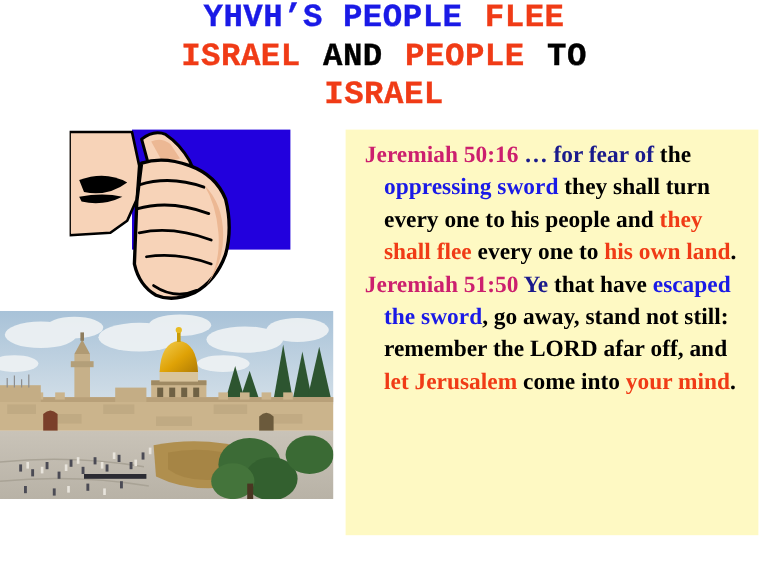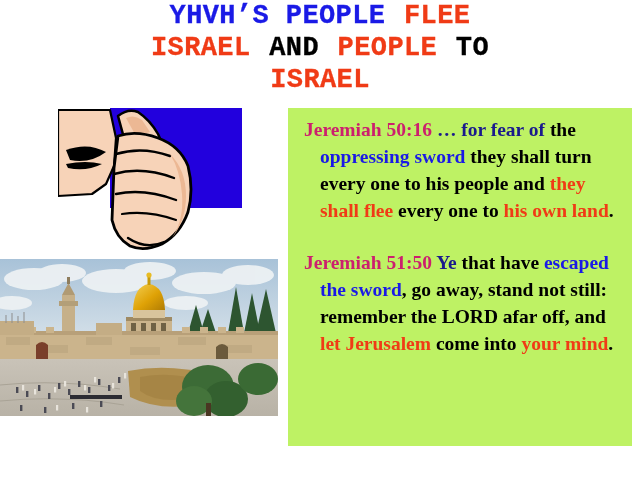--- a/index.html
+++ b/index.html
@@ -75,21 +75,21 @@
   .verse {
     font-family: "Liberation Serif", "DejaVu Serif", serif;
     font-weight: bold;
     font-size: 19.5px;
     line-height: 27px;
     color: #000000;
     text-indent: -16px;
     padding-left: 24px;
     margin: 0;
   }
-  #verse-2 { margin-top: 25px; }
+  #verse-2 { }
   .verse span { white-space: normal; }
 </style>
 </head>
 <body style="background: rgb(255, 255, 255);">
 
 <div id="title">
     <span class="tline"><span class="w" style="color: rgb(26, 26, 230);">YHVH’S PEOPLE</span> <span class="w" style="color: rgb(240, 59, 22);">FLEE</span></span>
     <span class="tline"><span class="w" style="color: rgb(240, 59, 22);">ISRAEL</span> <span class="w" style="color: rgb(0, 0, 0); text-align: center;">AND</span> <span class="w" style="color: rgb(240, 59, 22);">PEOPLE</span> <span class="w" style="color: #000000;">TO</span></span>
     <span class="tline"><span class="w" style="color: rgb(240, 59, 22);">ISRAEL</span></span>
   </div>
@@ -261,16 +261,16 @@
       <rect x="112" y="124" width="2.2" height="5.5"></rect>
         <rect x="124" y="114" width="2.2" height="5.5"></rect>
       <rect x="56" y="146" width="2.2" height="5.5"></rect>
         <rect x="86" y="148" width="2.2" height="5.5"></rect>
     </g>
 
     <rect x="70" y="136" width="52" height="4" fill="#2c2c33"></rect>
   </svg>
 </div>
 
-<div id="verse-panel" style="background: #bef264;">
+<div id="verse-panel" style="background: #fef9c3;">
   <p class="verse" id="verse-1"><span style="color: rgb(204, 31, 110);">Jeremiah 50:16</span><span style="color: rgb(0, 0, 0);"> </span><span style="color: rgb(26, 26, 140);">… for fear of</span><span style="color: rgb(0, 0, 0);"> the </span><span style="color: rgb(26, 26, 230);">oppressing sword</span><span style="color: rgb(0, 0, 0);"> they shall turn every one to his people and </span><span style="color: rgb(240, 59, 22);">they shall flee</span><span style="color: rgb(0, 0, 0);"> every one to </span><span style="color: rgb(240, 59, 22);">his own land</span><span style="color: rgb(0, 0, 0);">.</span></p>
   <p class="verse" id="verse-2"><span style="color: rgb(204, 31, 110);">Jeremiah 51:50</span><span style="color: rgb(0, 0, 0);"> </span><span style="color: rgb(26, 26, 140);">Ye</span><span style="color: rgb(0, 0, 0);"> that have </span><span style="color: rgb(26, 26, 230);">escaped the sword</span><span style="color: rgb(0, 0, 0);">, go away, stand not still: remember the LORD afar off, and </span><span style="color: rgb(240, 59, 22);">let Jerusalem</span><span style="color: rgb(0, 0, 0);"> come into </span><span style="color: rgb(240, 59, 22);">your mind</span><span style="color: rgb(0, 0, 0);">.</span></p>
 </div>
 
 </body></html>

